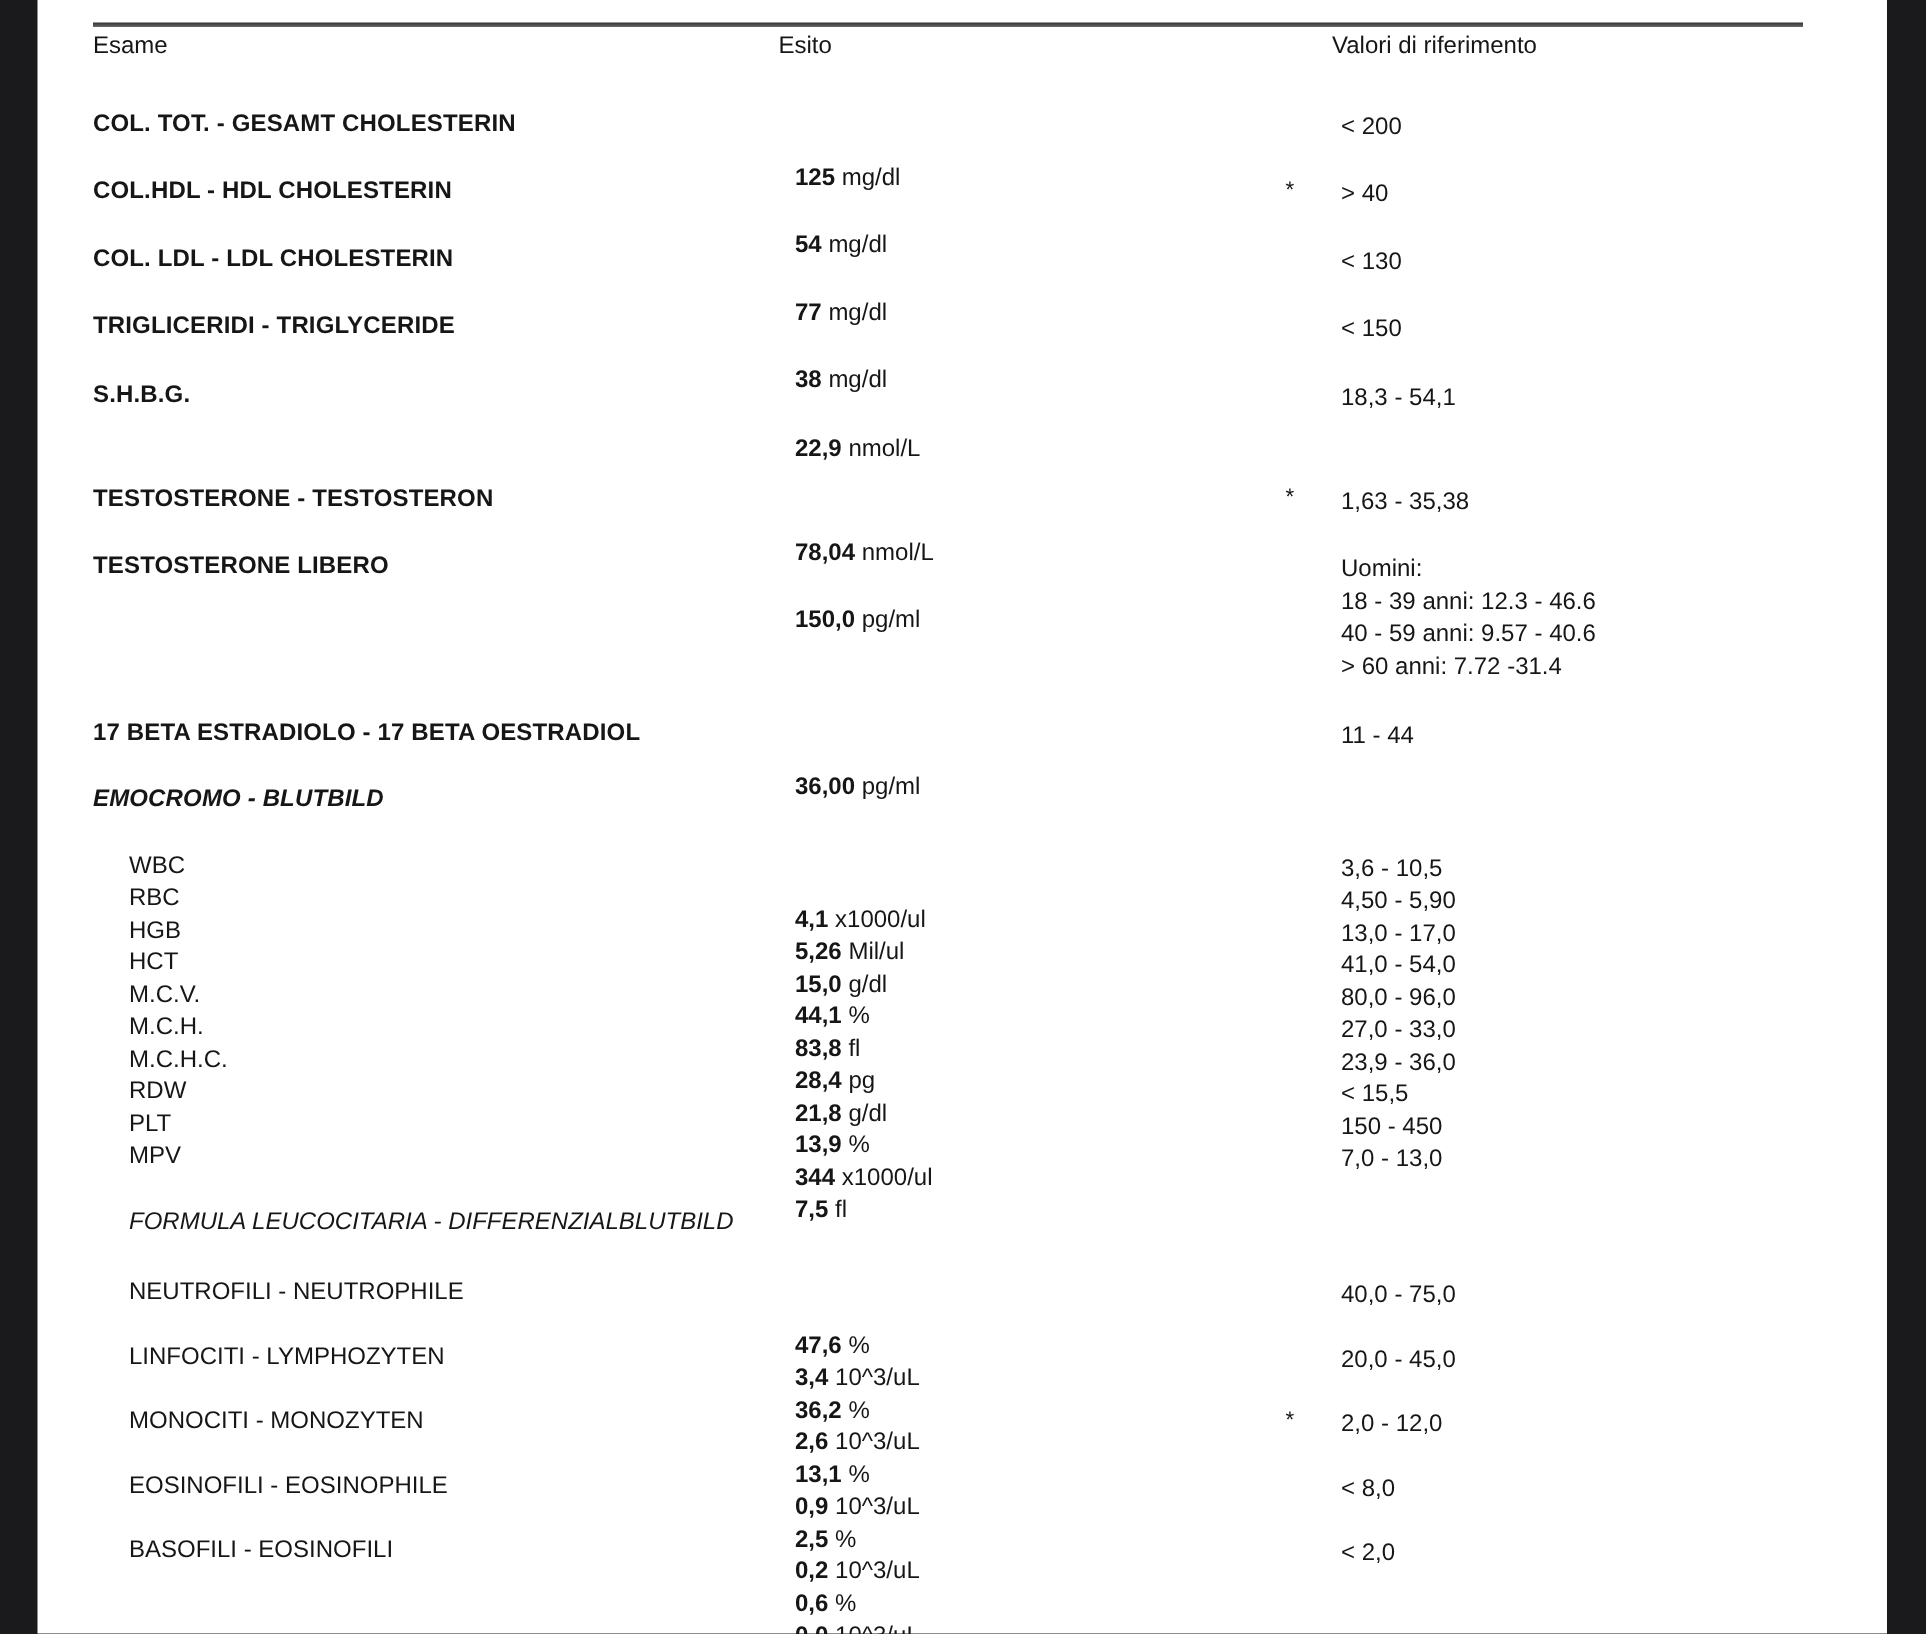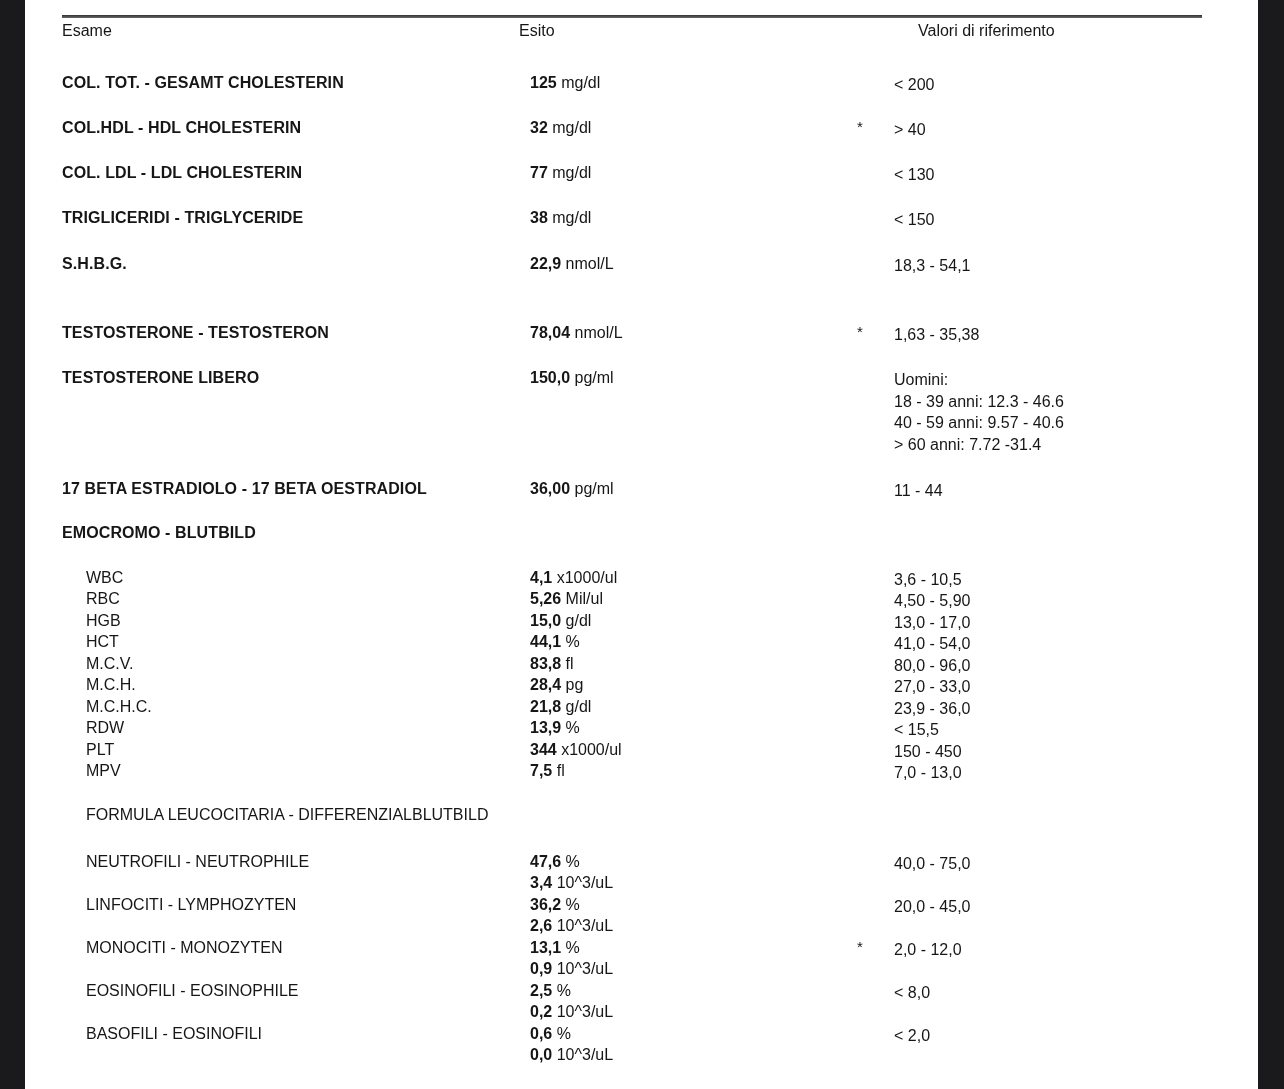--- a/index.html
+++ b/index.html
@@ -29,28 +29,28 @@
     background: linear-gradient(#303030, #6a6a6a);
   }
   .col-head {
     position: absolute;
     top: 22px;
     font-size: 16px;
     white-space: nowrap;
   }
   .h-esame  { left: 37px; }
   .h-esito  { left: 494px; }
-  .h-valori { left: 893px; }
+  .h-valori { left: 863px; }
   .row { position: absolute; left: 0; width: 100%; height: 0; }
   .cell { position: absolute; top: 0; font-size: 16px; white-space: nowrap; }
   .lbl { left: 37px; }
   .lbl.ind { left: 61px; }
   .lbl.b { font-weight: 700; letter-spacing: 0.1px; }
-  .lbl.it { }
-  .val { left: 505px; }
+  .lbl.it { font-style: italic; }
+  .val { left: 505px; margin-top: 36px; }
   .val b { font-weight: 700; }
   .flag { left: 832px; font-size: 15px; top: -1px; }
   .ref { left: 869px; line-height: 21.5px; }
   .ref .ref-line { white-space: nowrap; }
 </style>
 </head>
 <body>
 
 <div class="paper">
   <div class="head-rule"></div>
@@ -60,21 +60,21 @@
   <div id="rows">
       <div class="row" style="top: 74px;">
         <span class="cell lbl b">COL. TOT. - GESAMT CHOLESTERIN</span>
         <span class="cell val"><b>125</b> <span>mg/dl</span></span>
         <span class="cell ref">
           <div class="ref-line">&lt; 200</div>
         </span>
       </div>
       <div class="row" style="top: 119px;">
         <span class="cell lbl b">COL.HDL - HDL CHOLESTERIN</span>
-        <span class="cell val"><b>32</b> <span>mg/dl</span></span>
+        <span class="cell val"><b>54</b> <span>mg/dl</span></span>
         <span class="cell flag">*</span>
         <span class="cell ref">
           <div class="ref-line">&gt; 40</div>
         </span>
       </div>
       <div class="row" style="top: 164px;">
         <span class="cell lbl b">COL. LDL - LDL CHOLESTERIN</span>
         <span class="cell val"><b>77</b> <span>mg/dl</span></span>
         <span class="cell ref">
           <div class="ref-line">&lt; 130</div>

